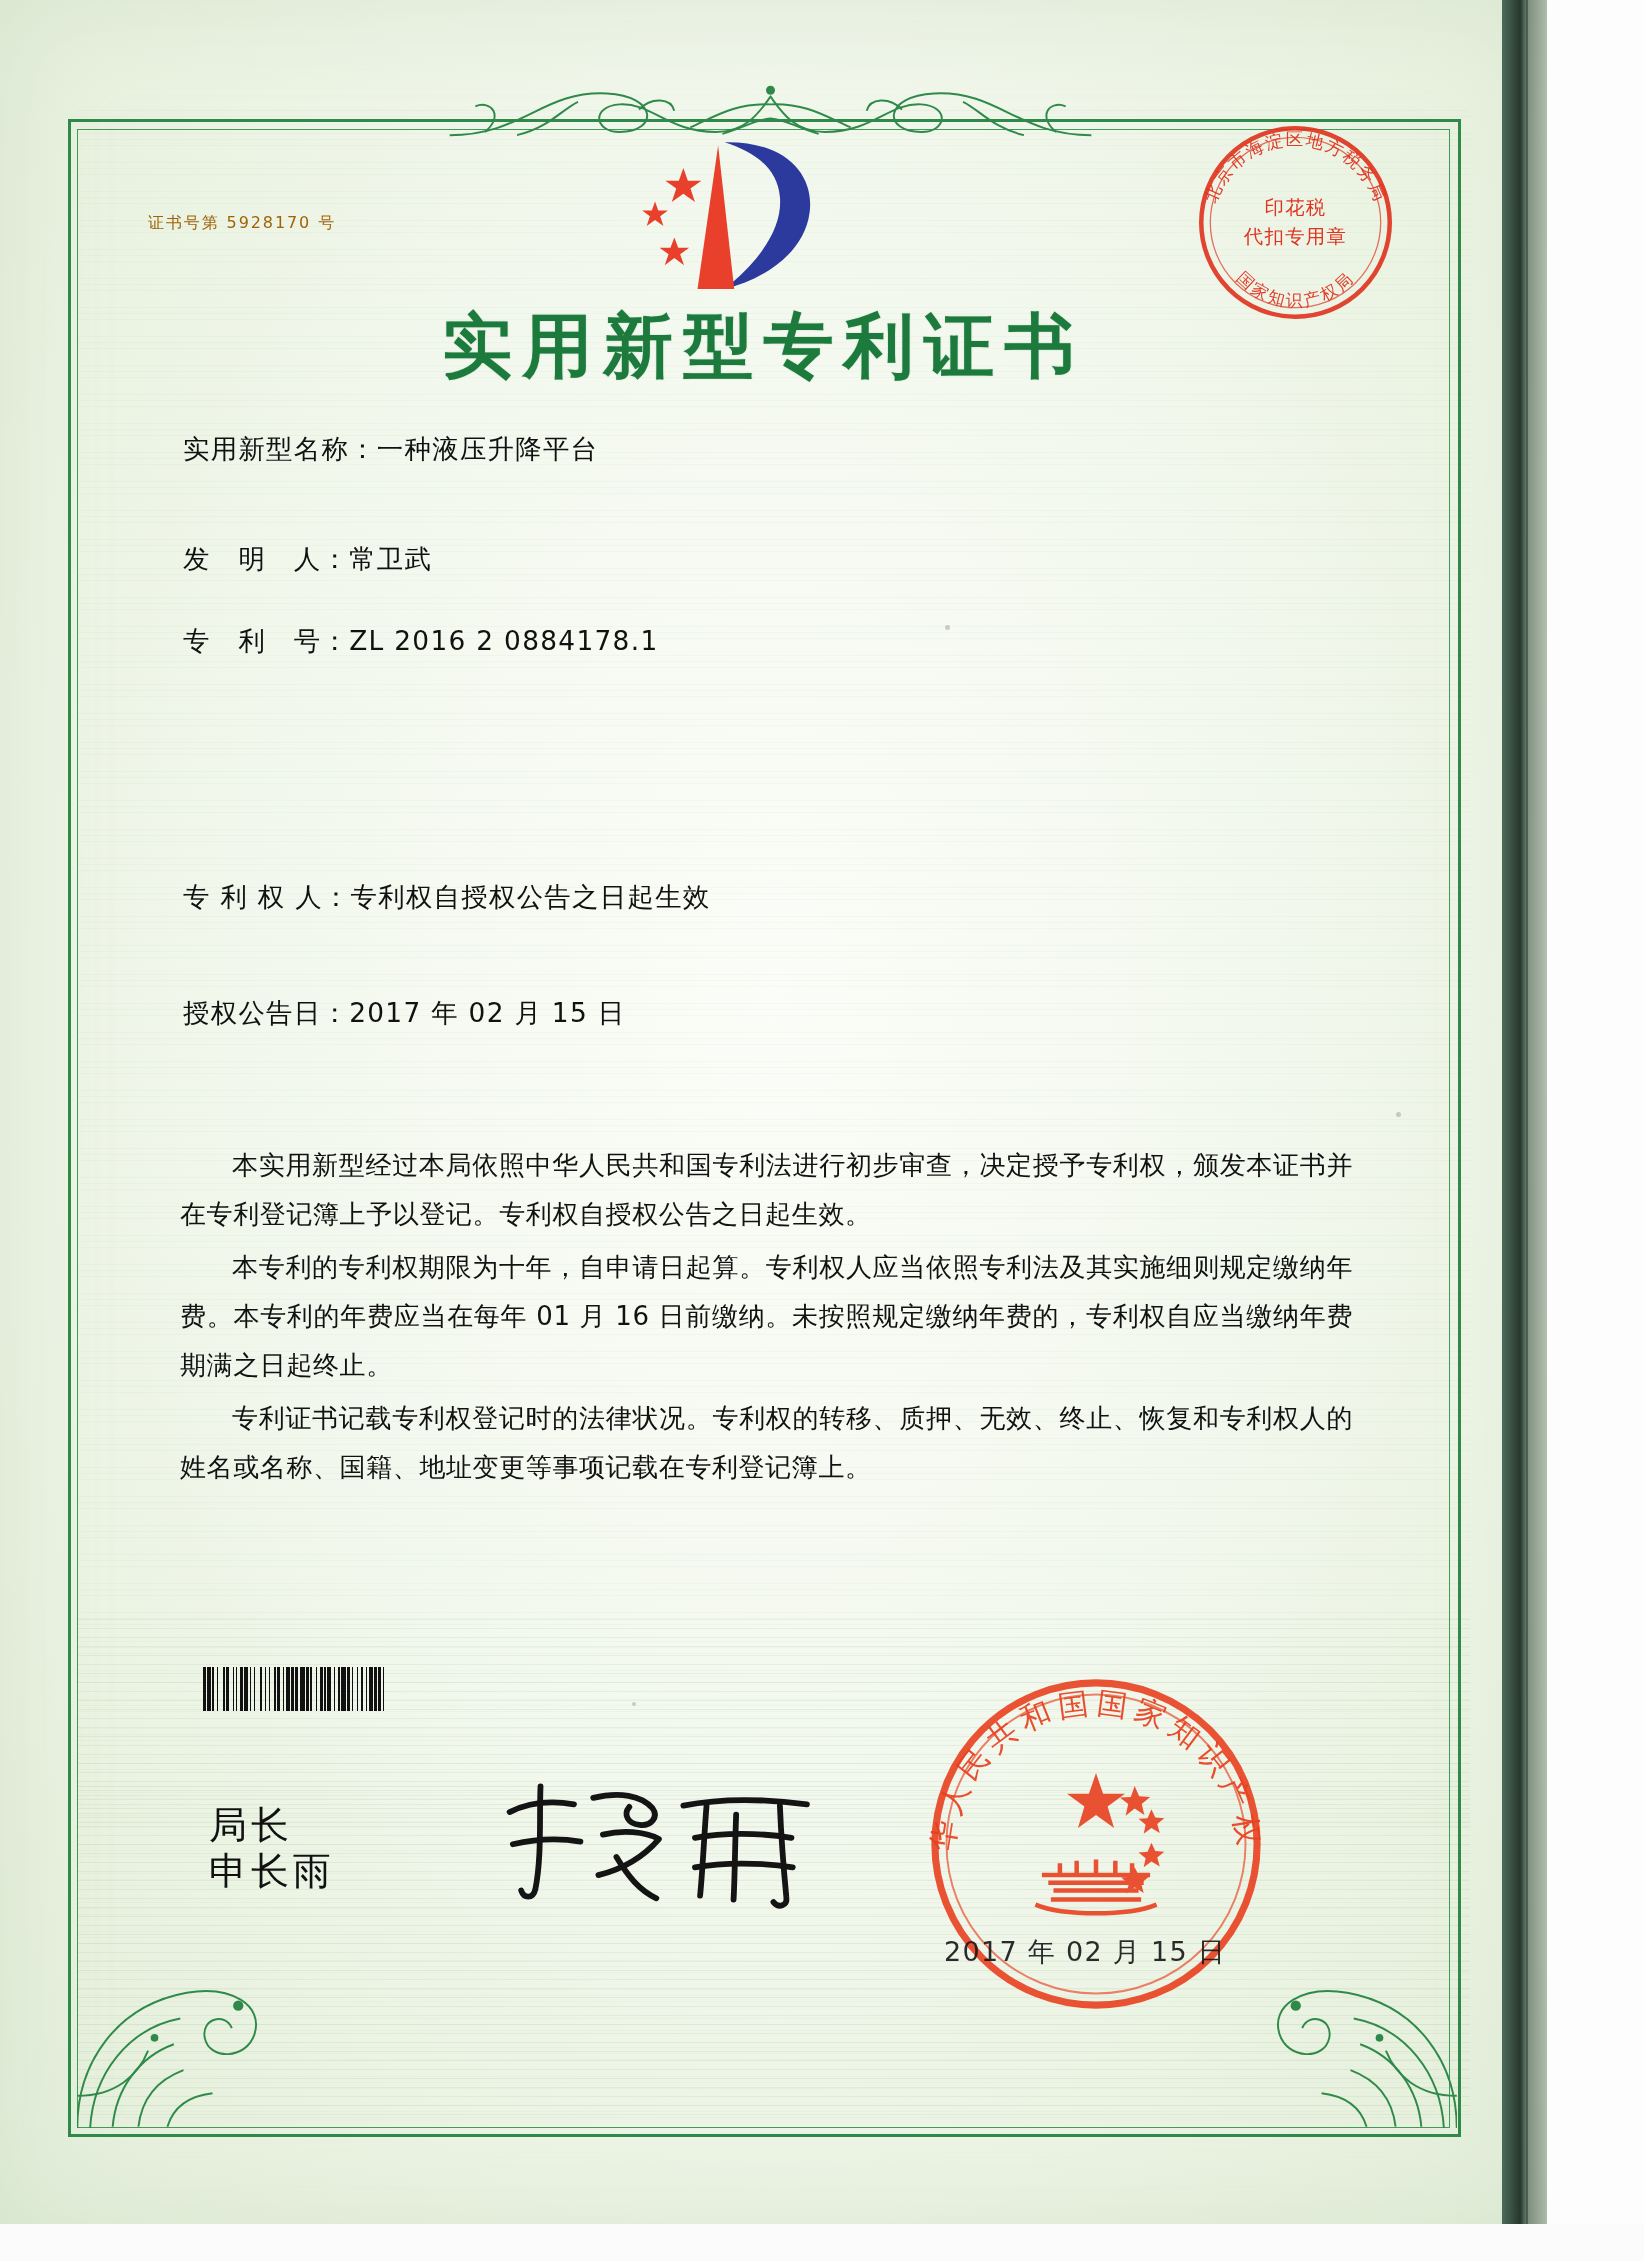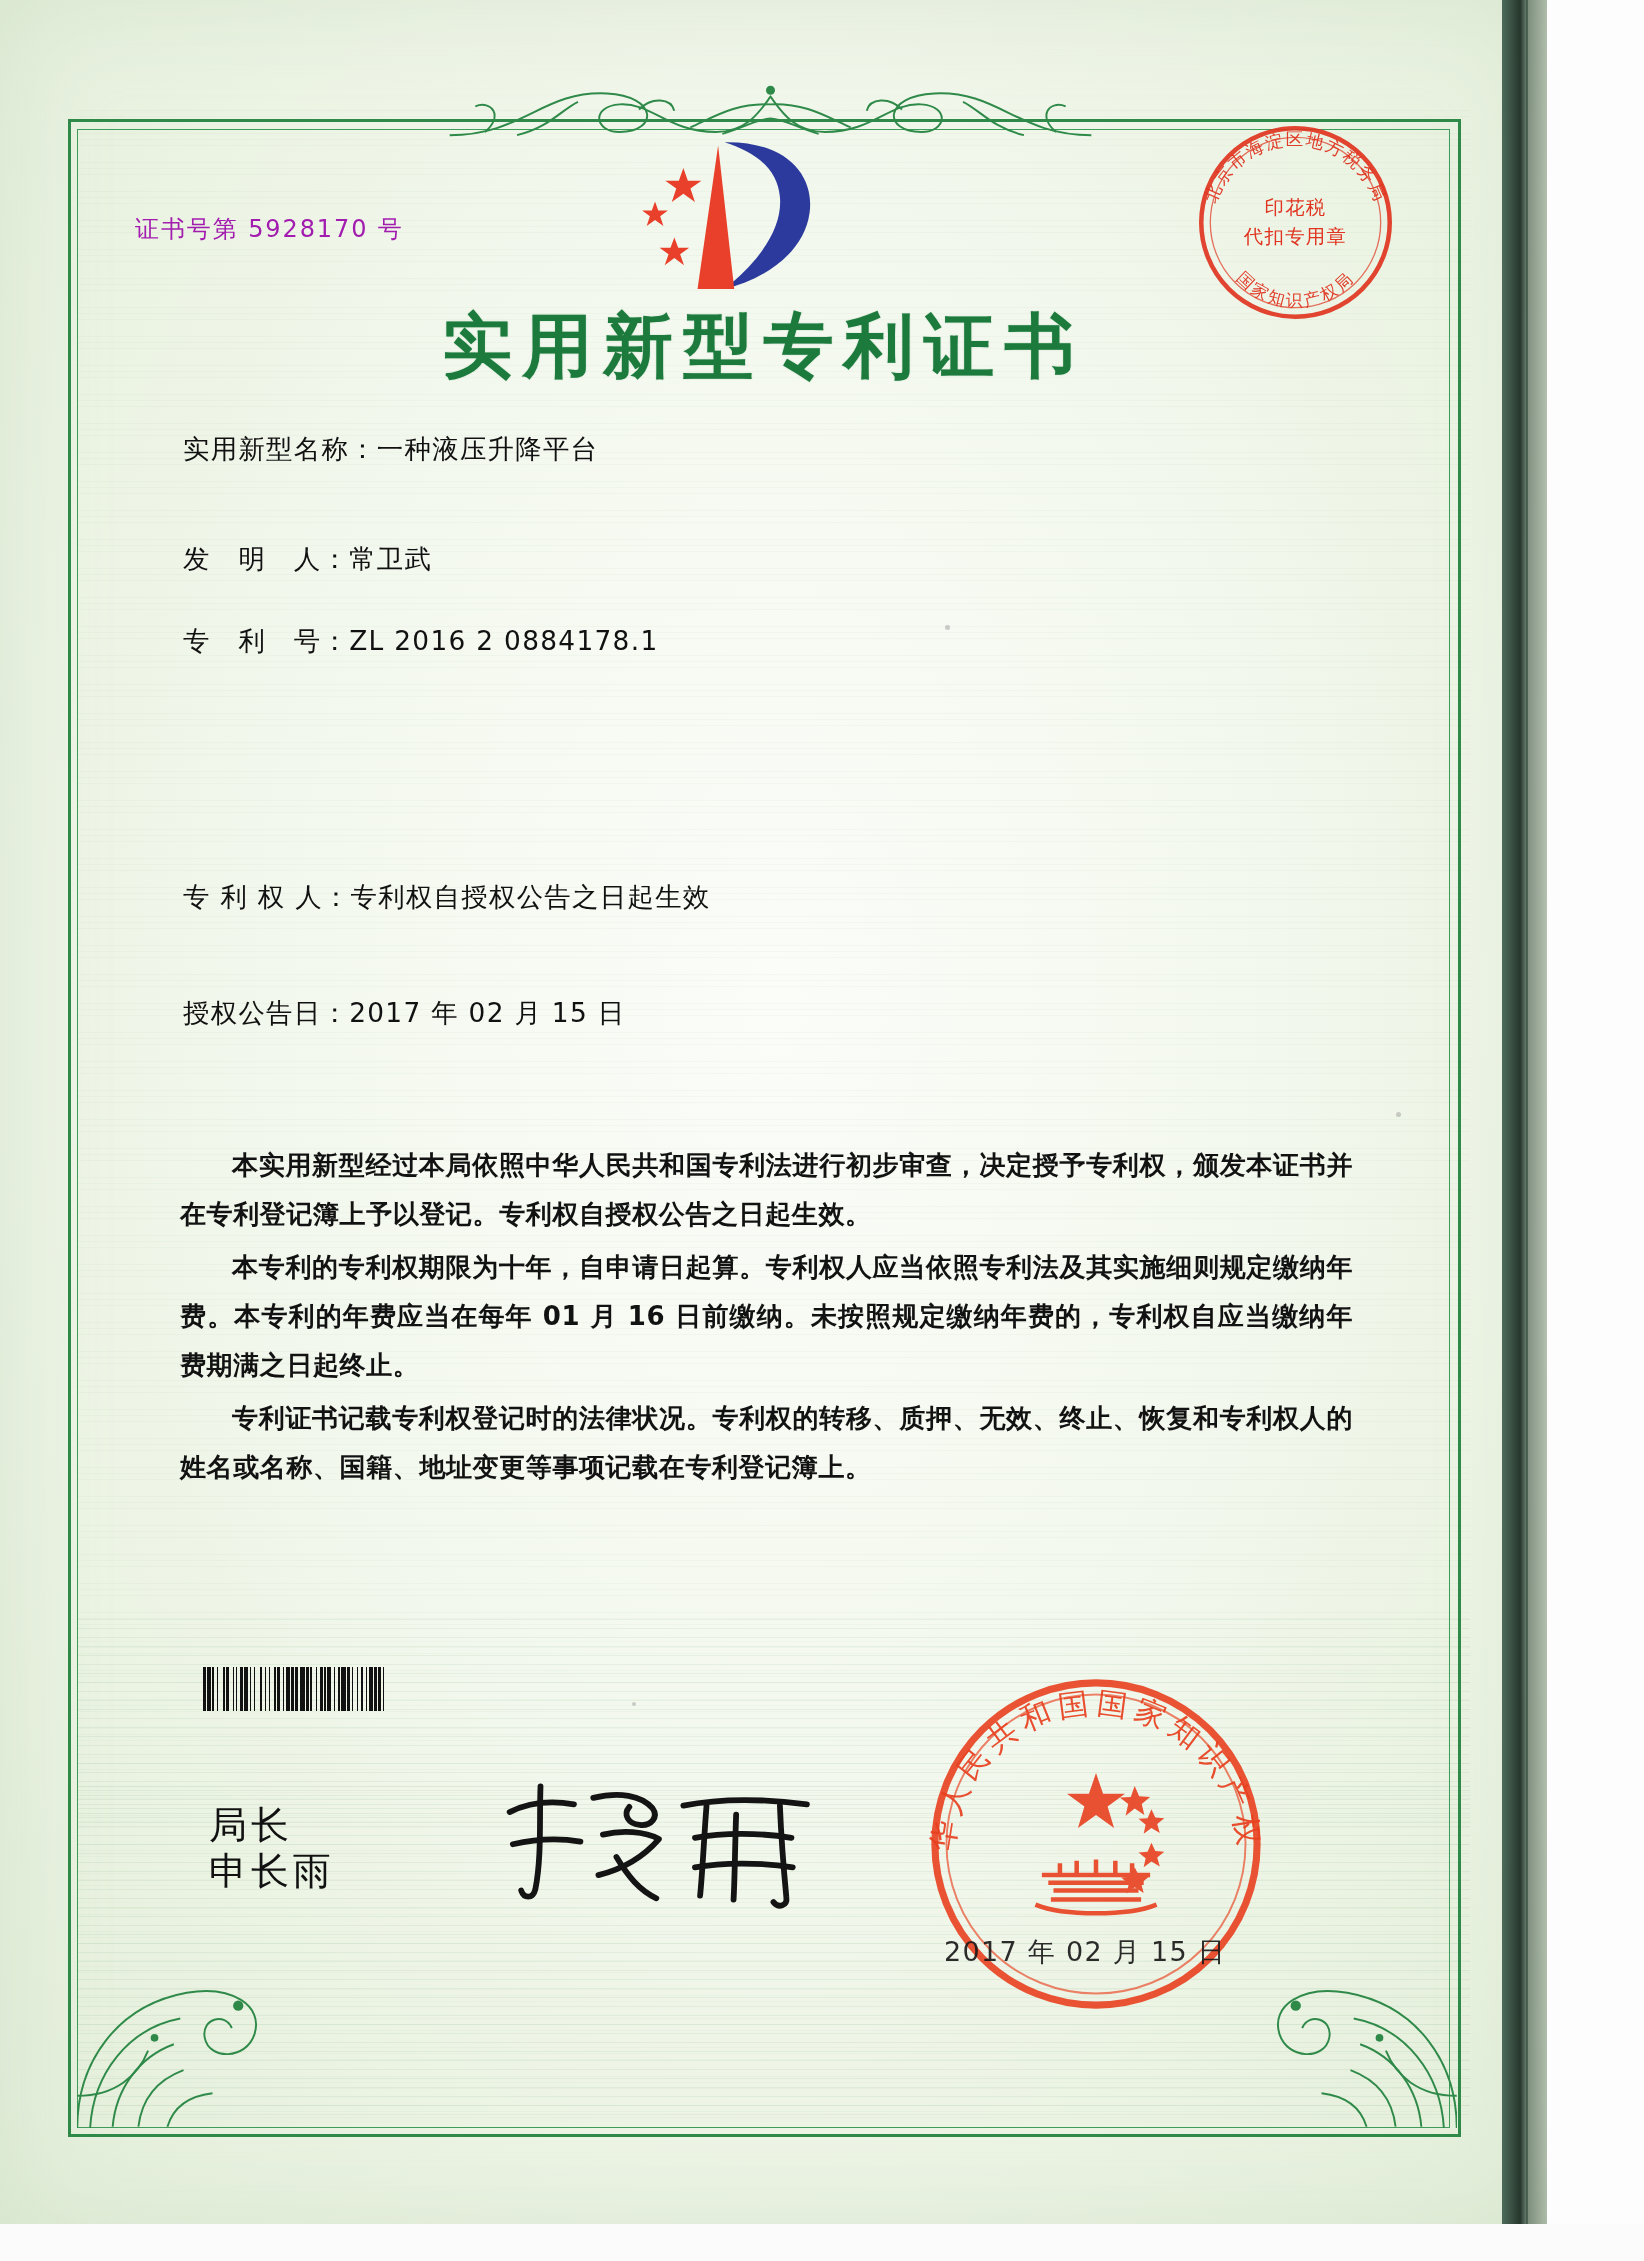--- a/index.html
+++ b/index.html
@@ -139,25 +139,25 @@
   #content {
     position: absolute;
     left: 77px;
     top: 129px;
     width: 1373px;
     height: 1999px;
   }
 
   #cert-number {
     position: absolute;
-    left: 58px;
+    left: 71px;
     top: 84px;
     font-family: "DejaVu Sans", "Liberation Sans", sans-serif;
-    font-size: 24px;
-    color: #a21caf;
+    font-size: 16px;
+    color: #a16207;
     letter-spacing: 1.9px;
     white-space: nowrap;
   }
 
   
   #logo {
     position: absolute;
     left: 551px;
     top: 0px;
     width: 206px;
@@ -200,21 +200,21 @@
     position: absolute;
     left: 103px;
     top: 1012px;
     width: 1173px;
     font-size: 26px;
     line-height: 49px;
     color: #121212;
     letter-spacing: 0.6px;
     text-align: justify;
   }
-  #body-text p { margin: 0 0 3.9px 0; text-indent: 52px; font-weight: bold; }
+  #body-text p { margin: 0 0 3.9px 0; text-indent: 52px; }
 
   
   #barcode {
     position: absolute;
     left: 126px;
     top: 1538px;
     width: 416px;
     height: 44px;
   }
   #barcode i {

